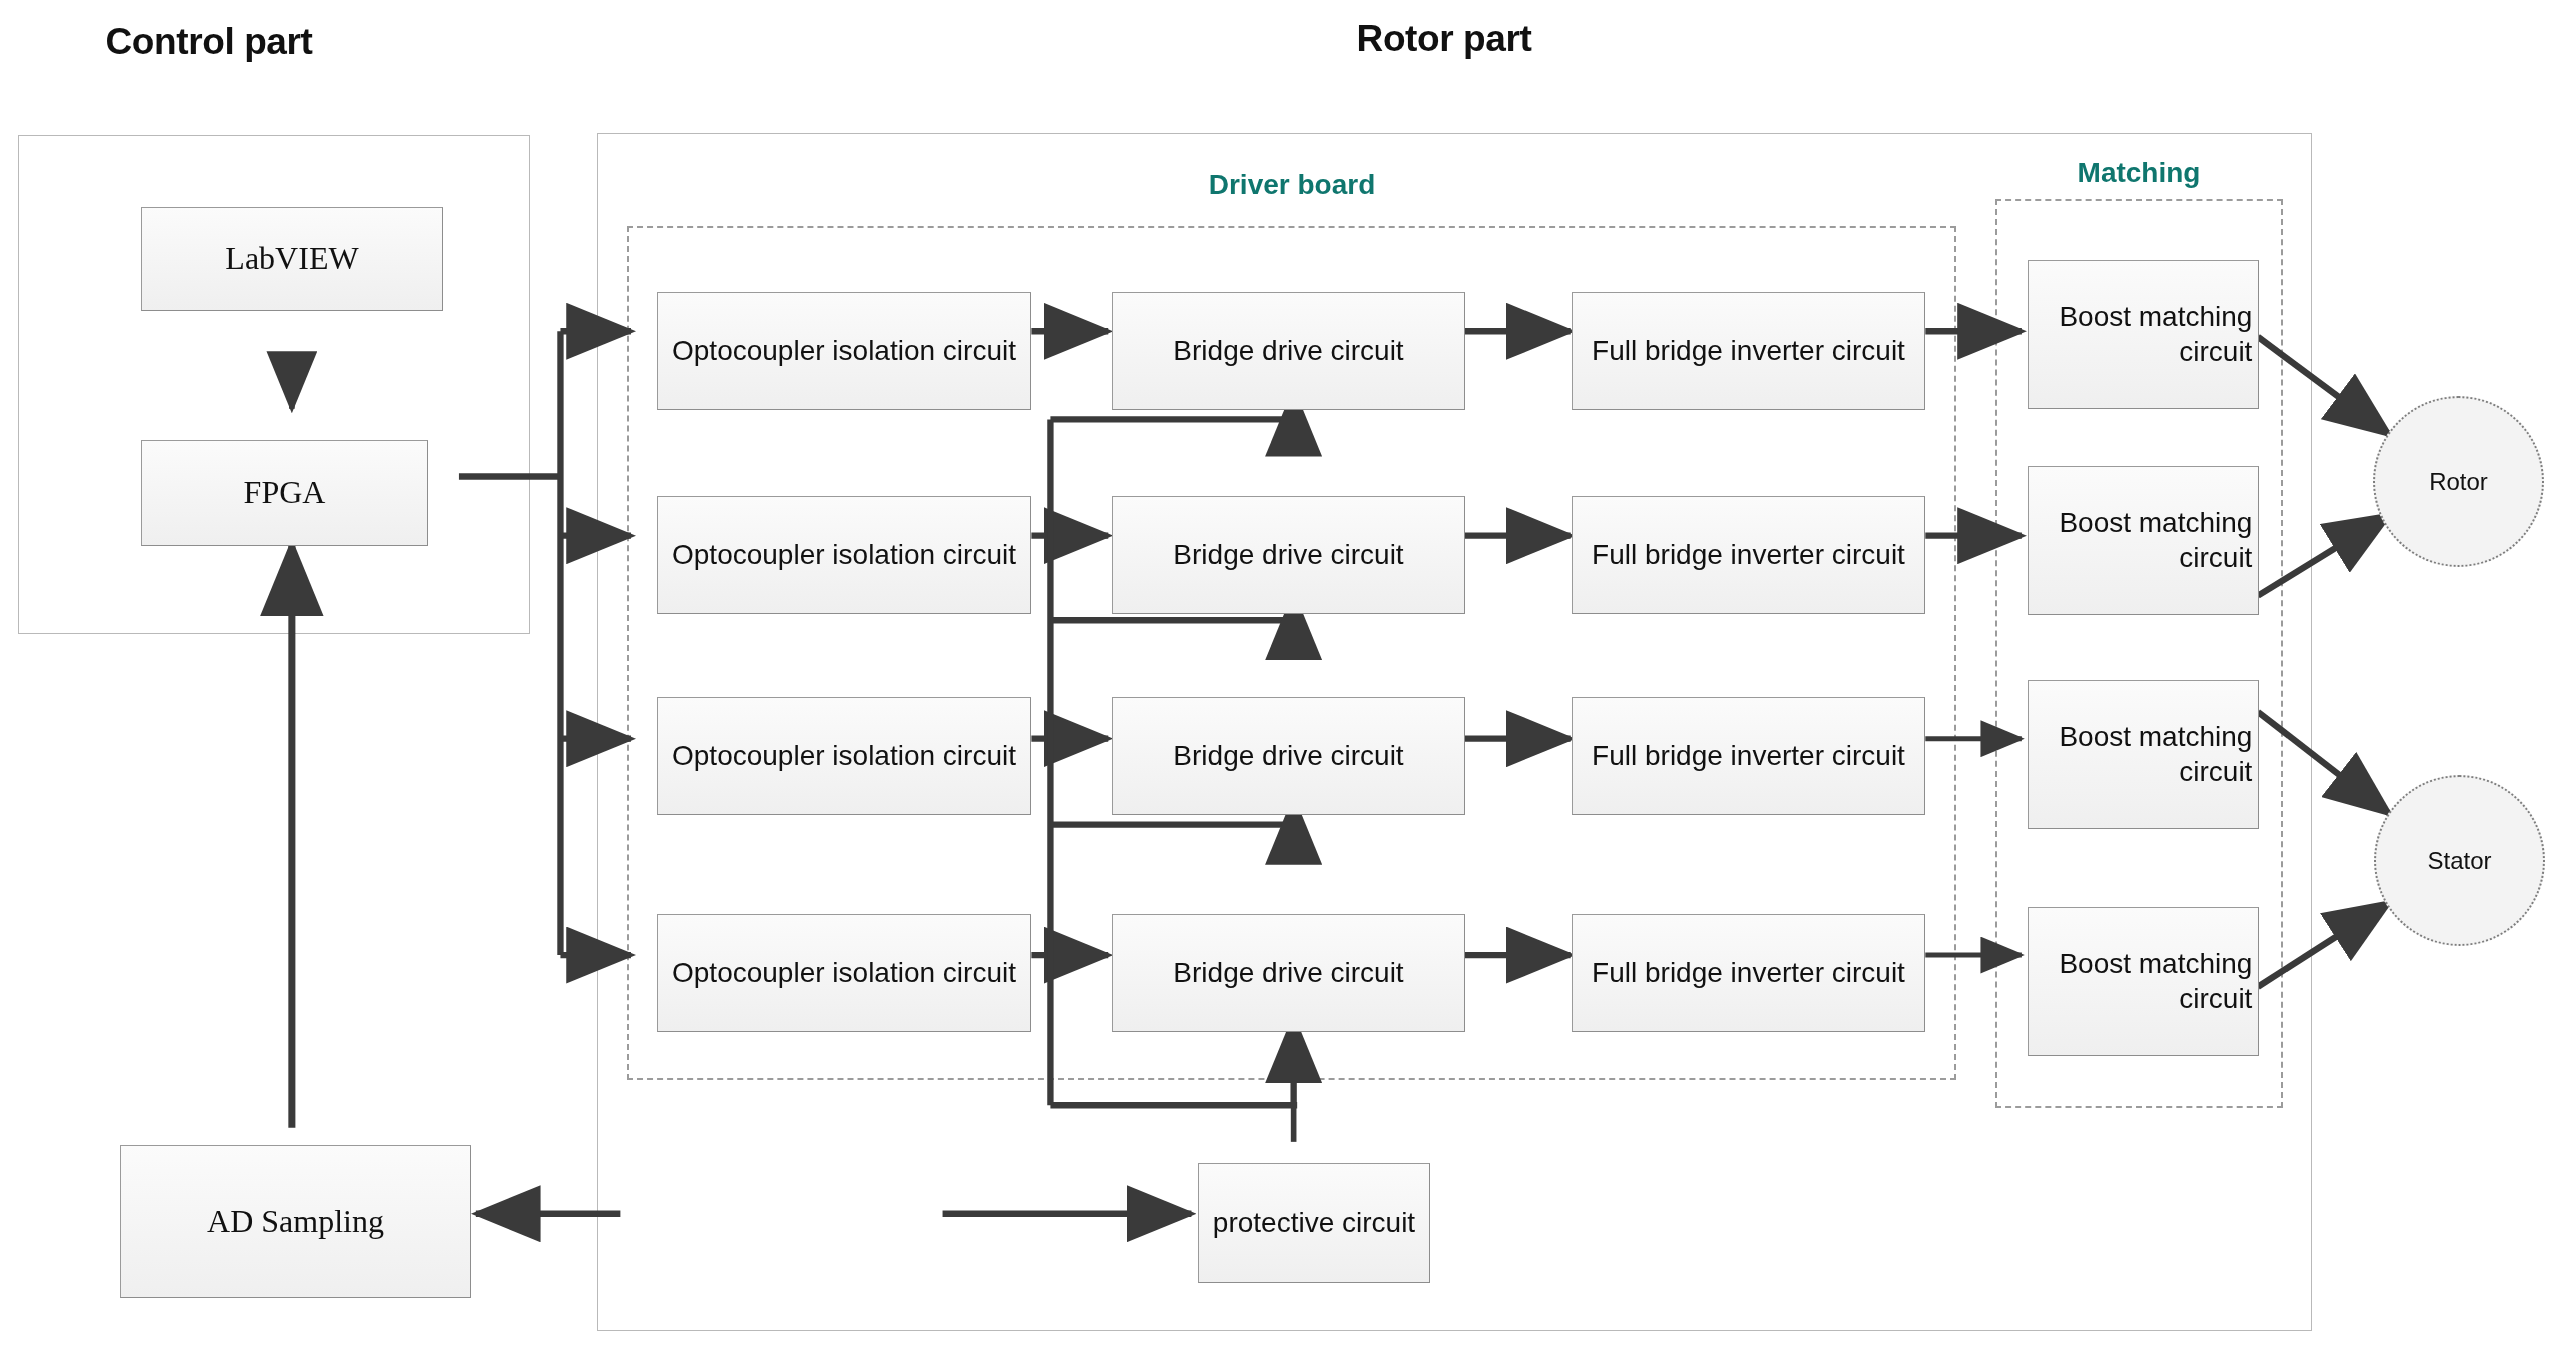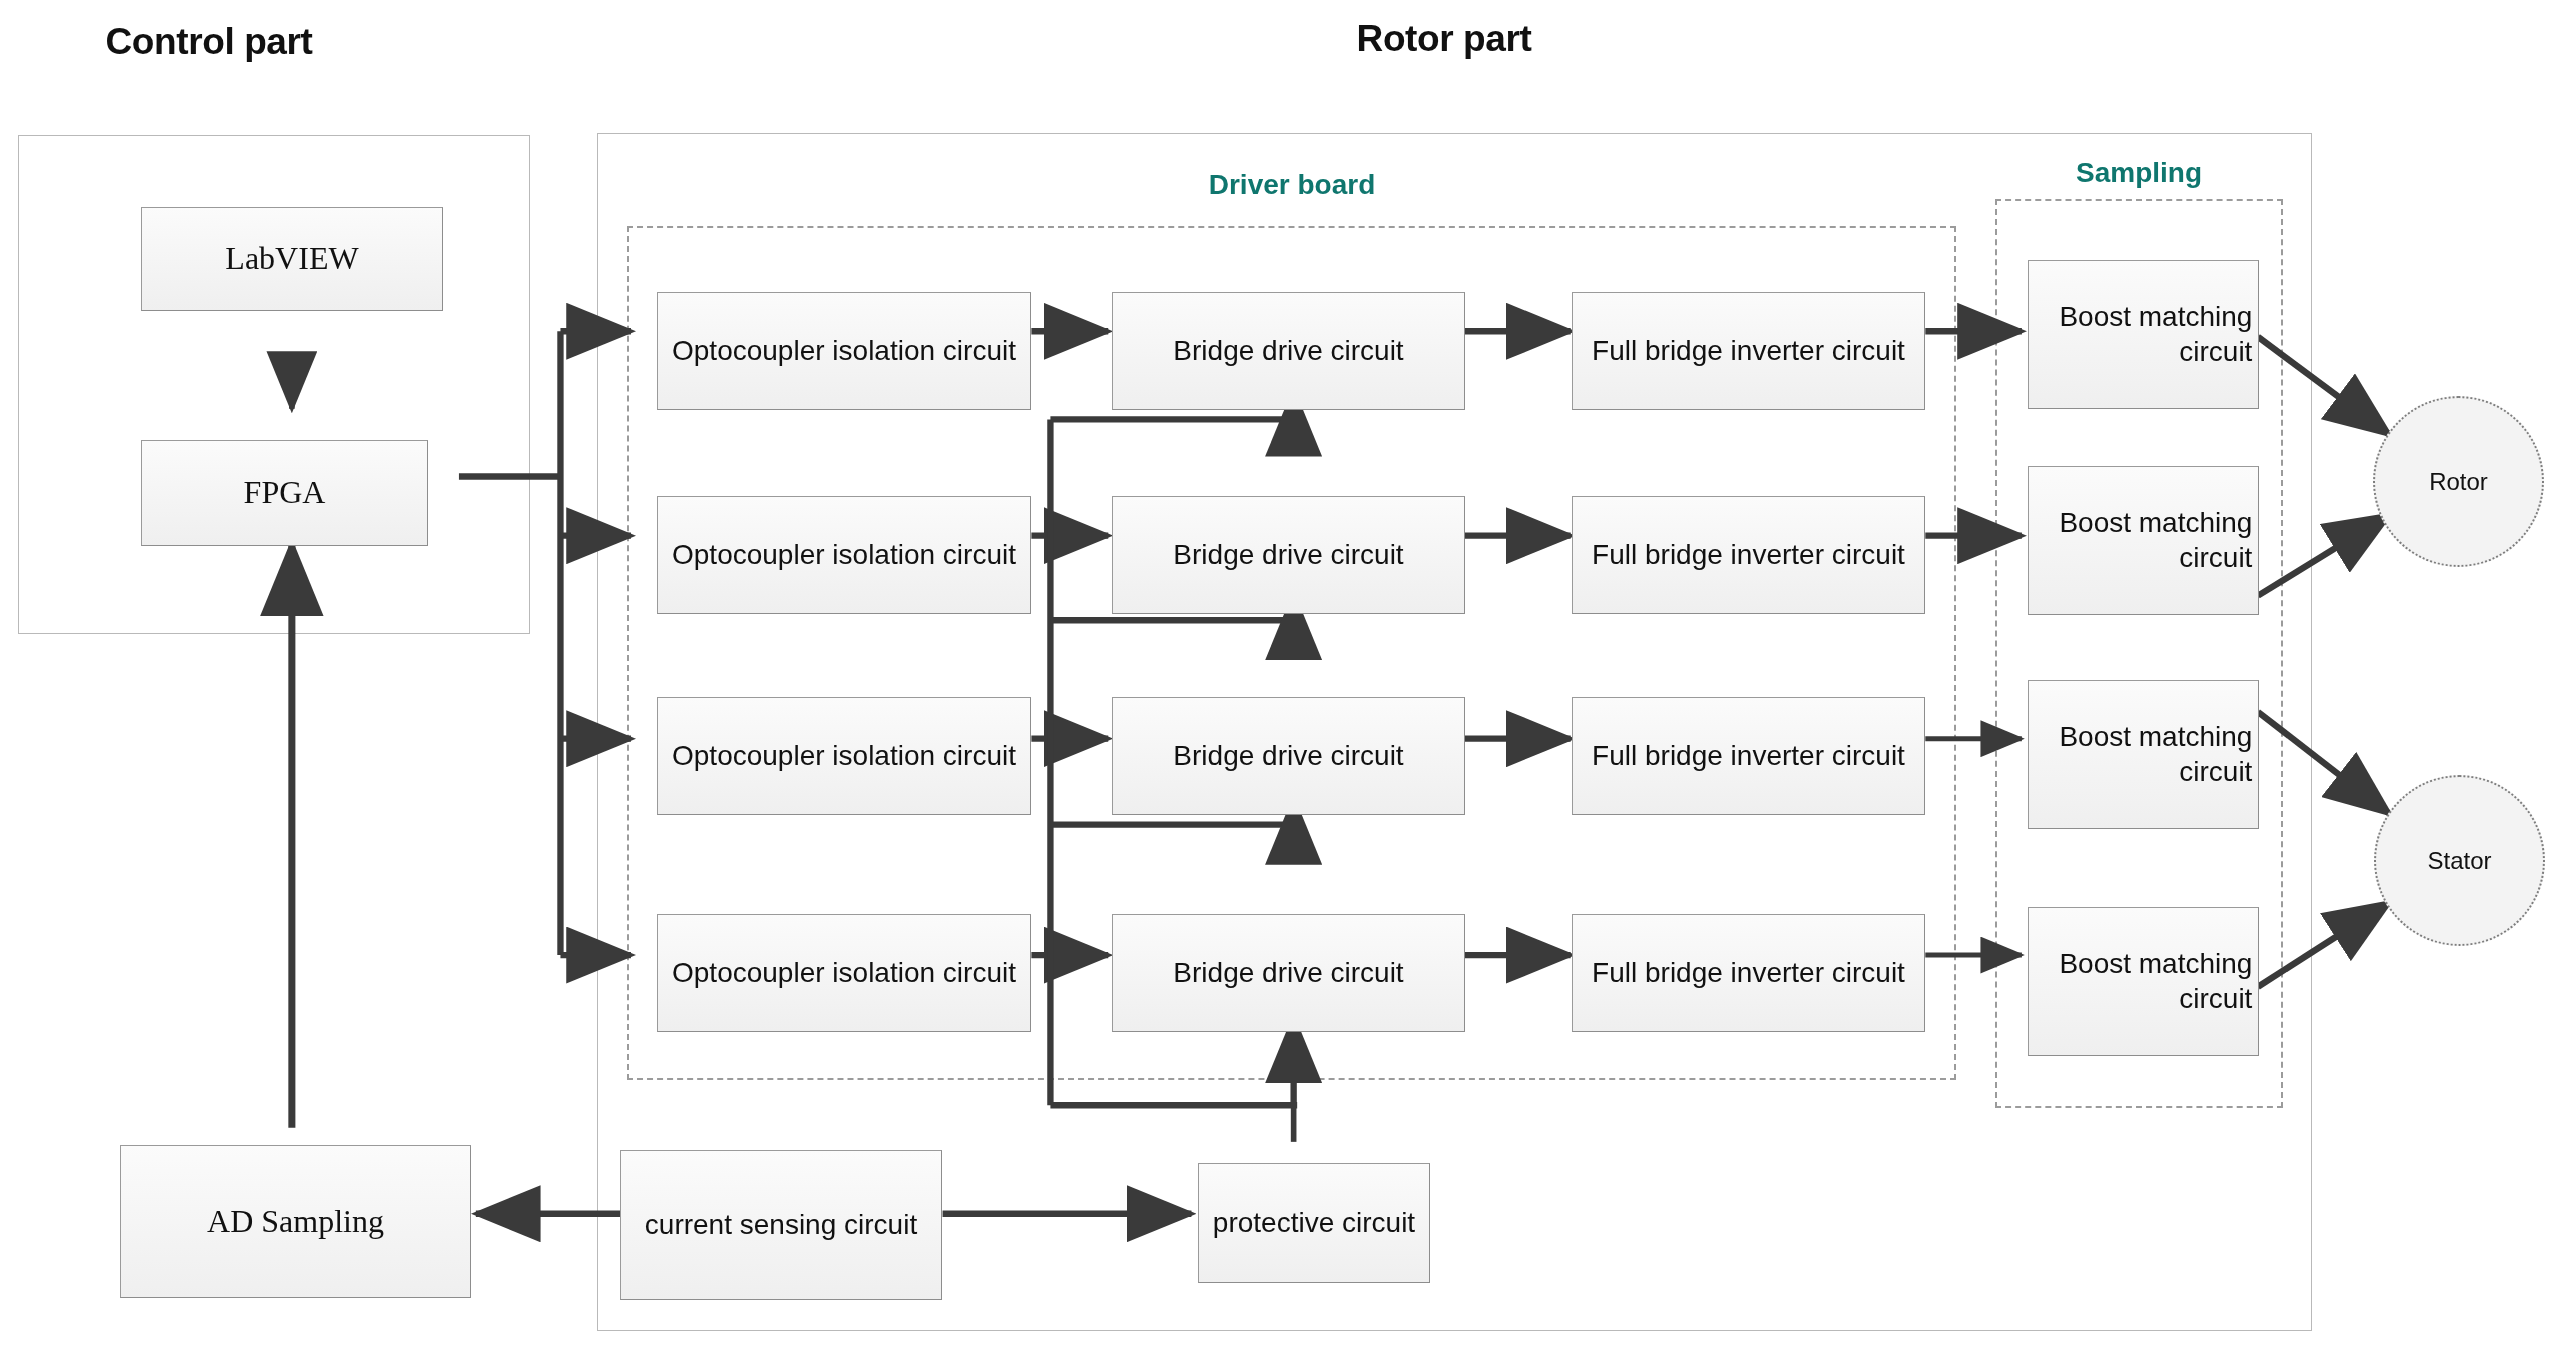--- a/index.html
+++ b/index.html
@@ -44,21 +44,21 @@
   <div class="sect-title" style="left:209px;top:21px;">Control part</div>
   <div class="sect-title" style="left:1444px;top:18.3px;">Rotor part</div>
 
   <div class="frame" style="left:17.6px;top:135px;width:512px;height:499px;"></div>
   <div class="frame" style="left:597px;top:133px;width:1715px;height:1198px;"></div>
 
   <div class="dashframe" style="left:627px;top:226px;width:1329px;height:854px;"></div>
   <div class="dashframe" style="left:1995px;top:199px;width:288px;height:909px;"></div>
 
   <div class="grp-title" style="left:1292px;top:169px;">Driver board</div>
-  <div class="grp-title" style="left:2139px;top:157px;">Sampling</div>
+  <div class="grp-title" style="left:2139px;top:157px;">Matching</div>
 
   <svg class="layer" viewBox="0 0 3654 1938" preserveAspectRatio="none">
     <defs>
       <marker id="ah" markerWidth="11" markerHeight="9" refX="10.2" refY="4.5" orient="auto" markerUnits="strokeWidth">
         <path d="M0,0 L11,4.5 L0,9 z" fill="#3a3a3a"></path>
       </marker>
       <marker id="ahs" markerWidth="9" markerHeight="7.5" refX="8.4" refY="3.75" orient="auto" markerUnits="strokeWidth">
         <path d="M0,0 L9,3.75 L0,7.5 z" fill="#3a3a3a"></path>
       </marker>
     </defs>
@@ -167,23 +167,20 @@
   <div class="node sans" style="left:1112px;top:897px;width:353px;height:118px;">
     <span class="lbl">Bridge drive circuit</span>
   </div>
   <div class="node sans" style="left:1572px;top:897px;width:353px;height:118px;">
     <span class="lbl">Full bridge inverter circuit</span>
   </div>
   <div class="node sans" style="left:2028px;top:890px;width:231px;height:149px;">
     <span class="lbl">Boost matching circuit</span>
   </div>
 
-  <div class="node sans" style="left:620px;top:1133px;width:322px;height:150px;">
-    <span class="lbl">current sensing circuit</span>
-  </div>
   <div class="node sans" style="left:1198px;top:1146px;width:232px;height:120px;">
     <span class="lbl">protective circuit</span>
   </div>
 
   <div class="circle" style="left:2373px;top:396px;width:171px;height:171px;">
     <span>Rotor</span>
   </div>
   <div class="circle" style="left:2374px;top:775px;width:171px;height:171px;">
     <span>Stator</span>
   </div>

